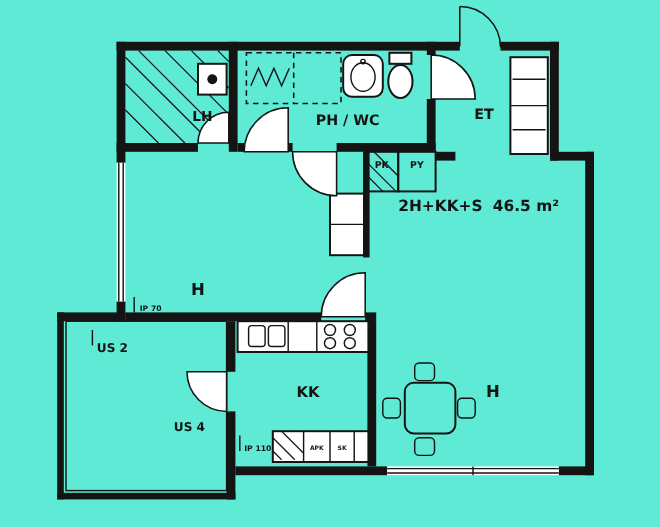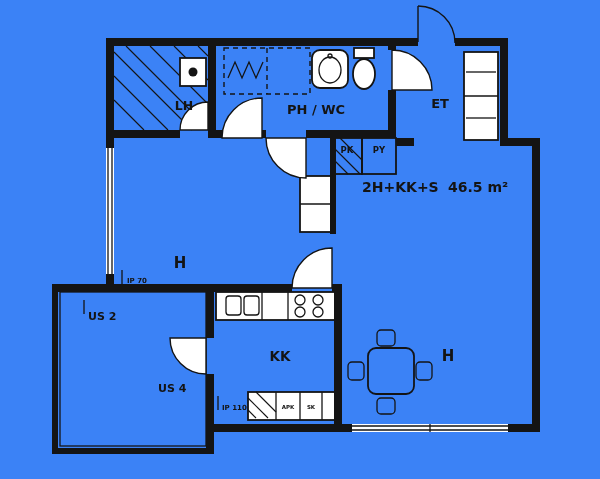--- a/index.html
+++ b/index.html
@@ -1,16 +1,16 @@
 <!DOCTYPE html>
 <html><head>
 <meta charset="utf-8">
 <style>
   html,body{margin:0;padding:0;background:#ffffff;}
-  .stage{position:relative;width:600px;height:479px;background:#3b82f6;overflow:hidden;}
+  .stage{position:relative;width:600px;height:479px;background:#5eead4;overflow:hidden;}
   svg{display:block;}
   .w{fill:#141414;}
   .s{stroke:#141414;fill:none;stroke-width:1.8;}
   .sw{stroke:#141414;fill:#ffffff;stroke-width:1.8;}
   .thin{stroke:#141414;fill:none;stroke-width:1.3;}
   .hatch{stroke:#141414;fill:none;stroke-width:1.1;}
   .door{stroke:#141414;fill:#ffffff;stroke-width:1.4;}
   .arc{stroke:#141414;fill:none;stroke-width:1.4;}
   .dash{stroke:#141414;fill:none;stroke-width:1.4;stroke-dasharray:5 4;}
   .lbl{font-family:"DejaVu Sans", sans-serif;fill:#141414;font-weight:700;}

